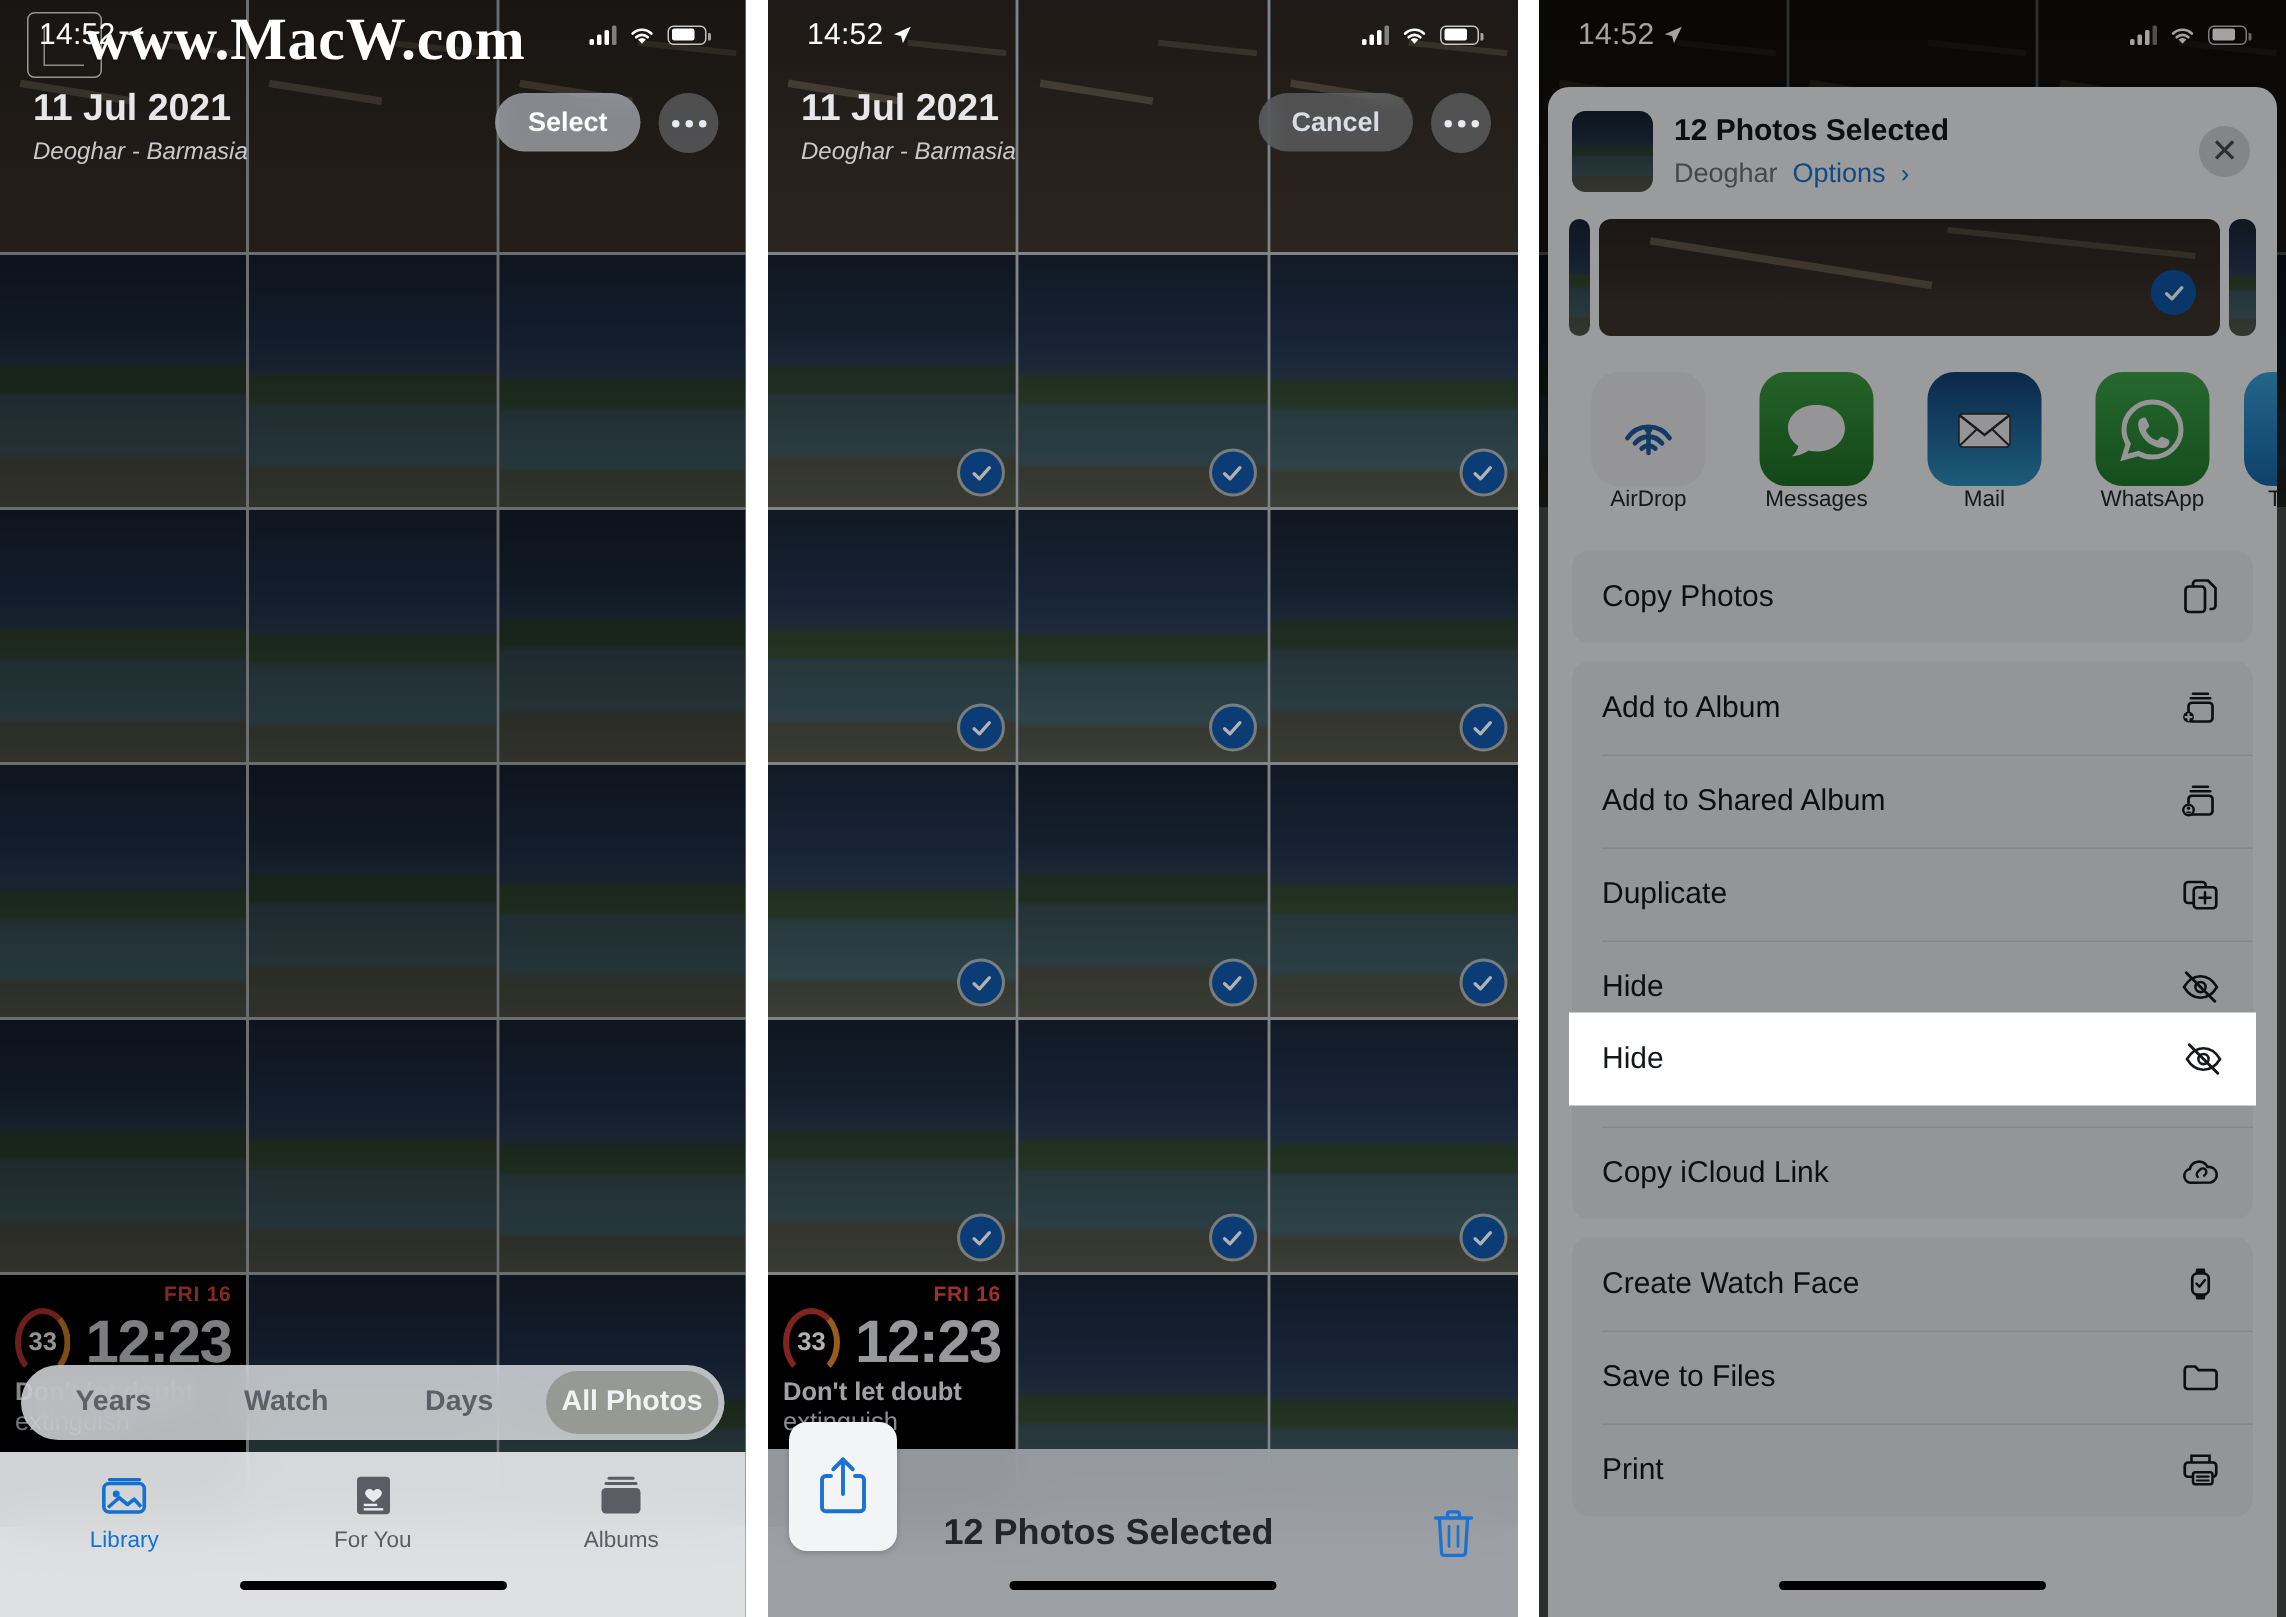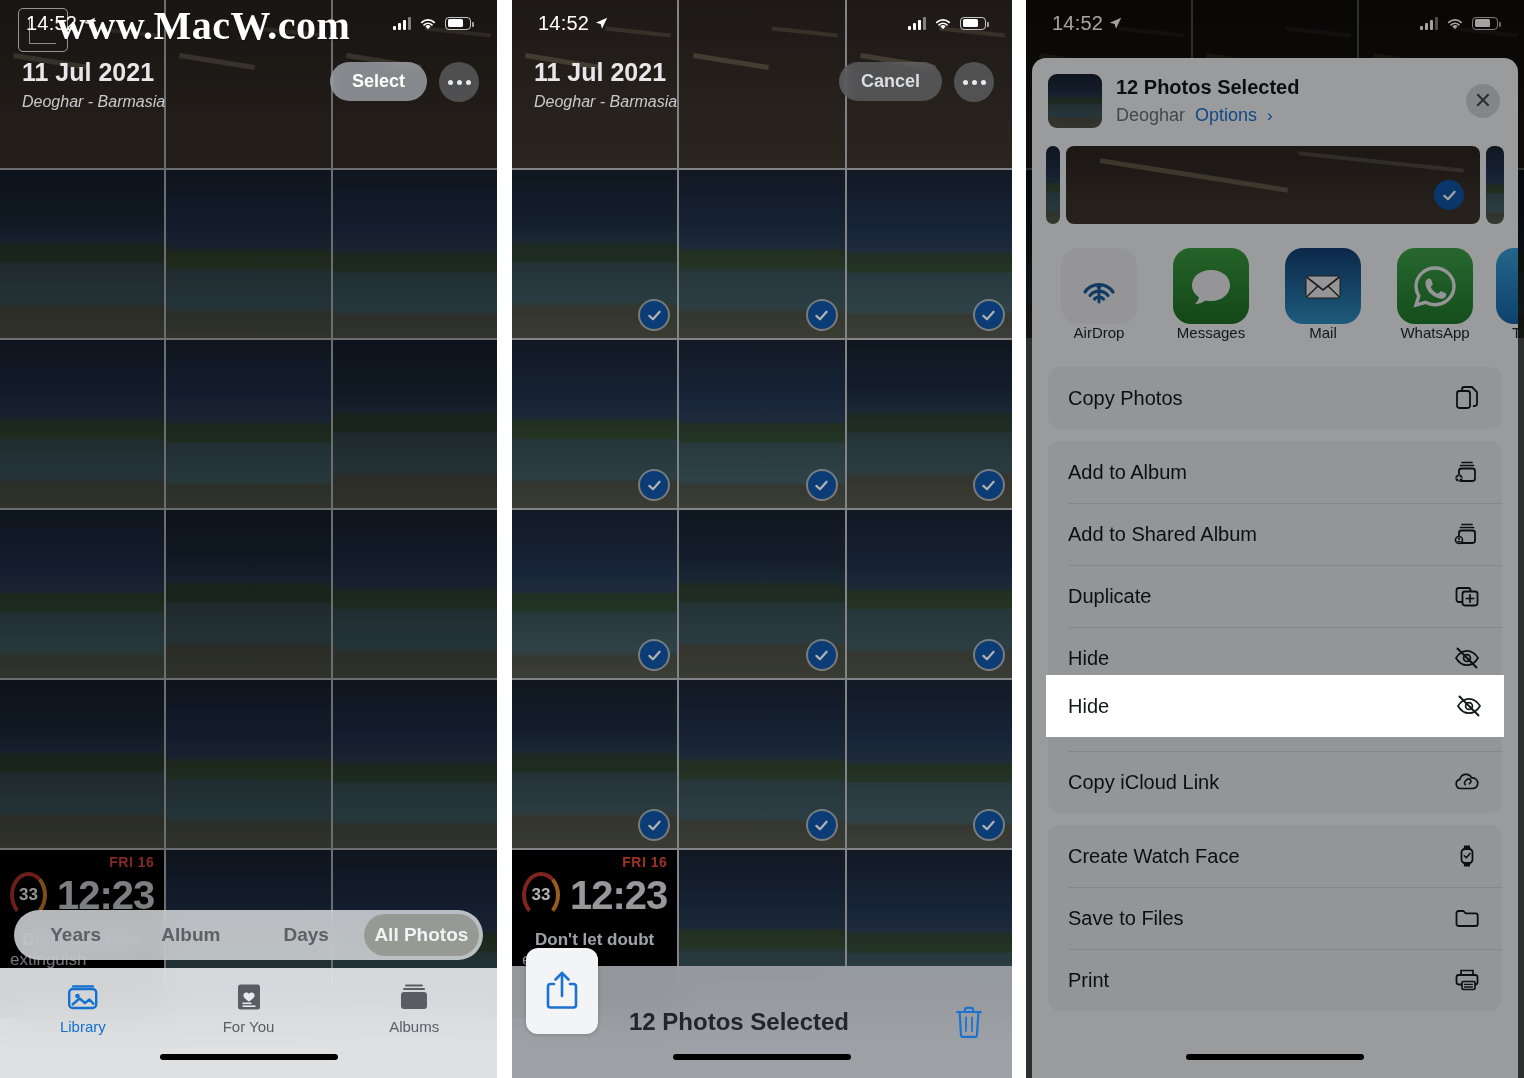--- a/index.html
+++ b/index.html
@@ -202,21 +202,21 @@
   }
   .wf-day { position:absolute; top:4px; right:10px; color:#e0483c; font-size:14px; font-weight:700; letter-spacing:.5px; }
   .wf-row { display:flex; align-items:center; gap:10px; margin-top:14px; }
   .wf-ring {
     width:46px; height:46px; border-radius:50%;
     border:4px solid #b8342e; border-right-color:#d8842b; border-bottom-color:transparent;
     display:flex; align-items:center; justify-content:center;
     font-size:17px; font-weight:700;
   }
   .wf-time { font-size:40px; font-weight:700; letter-spacing:-1px; line-height:1; color:#d8dadd; }
-  .wf-q1 { margin-top:12px; font-size:17px; font-weight:700; color:#e6e8eb;text-align:center; }
+  .wf-q1 { font-size:17px; font-weight:700; color:#e6e8eb; }
   .wf-q2 { font-size:17px; color:#c8cbd0; }
 
   
   .segwrap {
     position:absolute; left:14px; right:14px; bottom:118px;
     height:50px; z-index:11;
     display:flex; align-items:center;
     background: rgba(232,234,238,.78);
     border-radius:26px;
     backdrop-filter: blur(14px);
@@ -475,21 +475,21 @@
         <div class="dots">
             <i></i>
             <i></i>
             <i></i>
           </div>
       </div>
     </div>
 
     <div class="segwrap">
       <div class="seg">Years</div>
-      <div class="seg">Album</div>
+      <div class="seg">Watch</div>
       <div class="seg">Days</div>
       <div class="seg active">All Photos</div>
     </div>
 
     <div class="tabbar">
       <div class="tab active">
         <span class="ti">
           <svg width="30" height="26" viewBox="0 0 30 26">
             <rect x="1.2" y="5" width="27" height="19" rx="3.5" fill="none" stroke="#1371cf" stroke-width="2.4"></rect>
             <circle cx="9.5" cy="12" r="2.3" fill="#1371cf"></circle>

